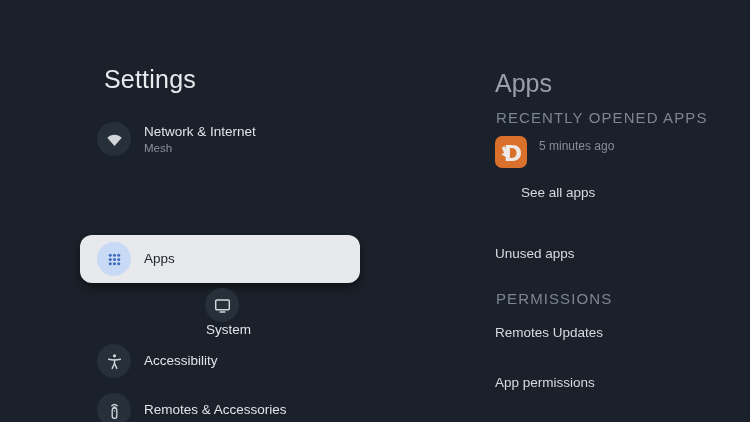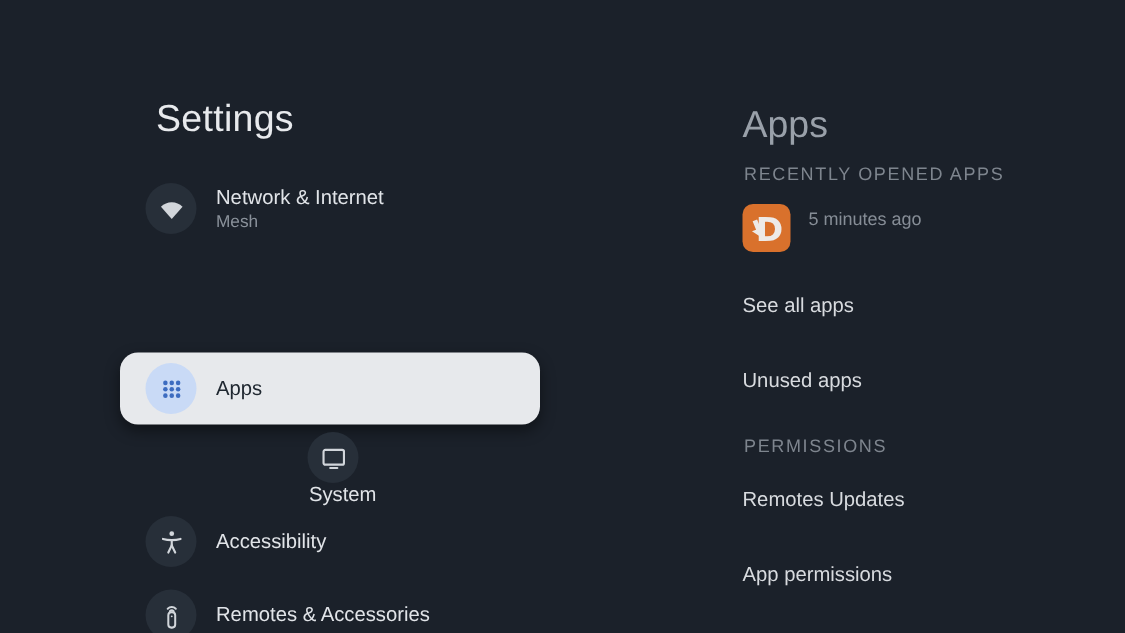--- a/index.html
+++ b/index.html
@@ -18,31 +18,31 @@
   .menu-item .sublabel{font-size:11.5px;line-height:14px;color:#8a919a;margin-top:1px;}
   .r0{top:91px;margin-top:25px;} .r1{top:138px;} .r2{top:188px;} .r3{top:235px;height:48px;}
   .r4{top:288px;flex-direction:column;} .r5{top:338px;} .r6{top:387px;}
   .menu-item.selected{background:#e7e9ec;box-shadow:0 4px 10px rgba(0,0,0,.45);}
   .menu-item.selected .label{color:#202831;font-weight:400;}
   .menu-item.selected .icon-circle{background:#c9daf6;}
 
   
   .detail-title{position:absolute;left:495px;top:49px;font-size:25px;line-height:27px;
                 font-weight:400;color:#99a0a9;}
-  .section-label{position:absolute;left:496px;font-size:12px;letter-spacing:1.1px;
+  .section-label{position:absolute;left:496px;font-size:15px;letter-spacing:1.1px;
                  color:#7e858e;font-weight:400;}
   .sl-recent{top:109px;} .sl-perm{top:290px;text-align:right;}
   .app-row{position:absolute;left:495px;top:136px;display:flex;align-items:flex-start;cursor:pointer;}
   .app-icon{width:32px;height:32px;border-radius:7px;background:#d9712c;overflow:hidden;
             display:block;margin-right:12px;flex:none;}
   .app-texts{padding-top:1px;}
   .app-name{font-size:13.5px;line-height:17px;color:#dde0e4;}
   .app-time{font-size:12px;line-height:15px;color:#868d96;margin-top:2px;}
   .detail-link{position:absolute;left:495px;font-size:13.5px;line-height:16px;color:#d8dbdf;cursor:pointer;}
-  .dl-0{top:196px;} .dl-1{top:246px;} .dl-2{top:325px;} .dl-3{top:375px;}
+  .dl-0{top:185px;margin-left:26px;} .dl-1{top:246px;} .dl-2{top:325px;} .dl-3{top:375px;}
 </style>
 </head>
 <body>
 
 <div class="screen">
 
   <h1 class="page-title">Settings</h1>
 
   <div class="menu-item r0">
     <span class="icon-circle">

